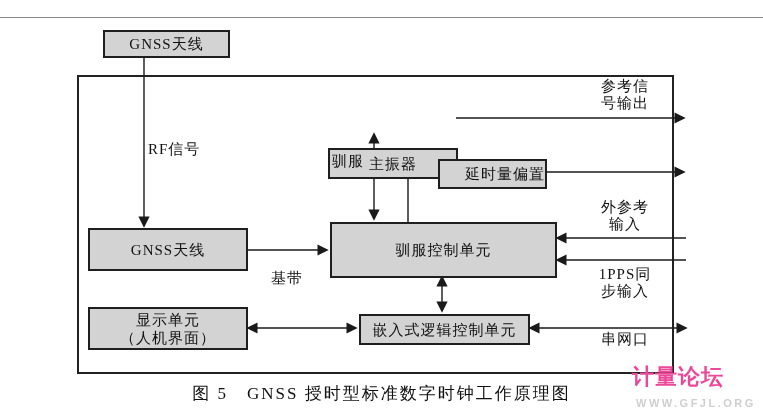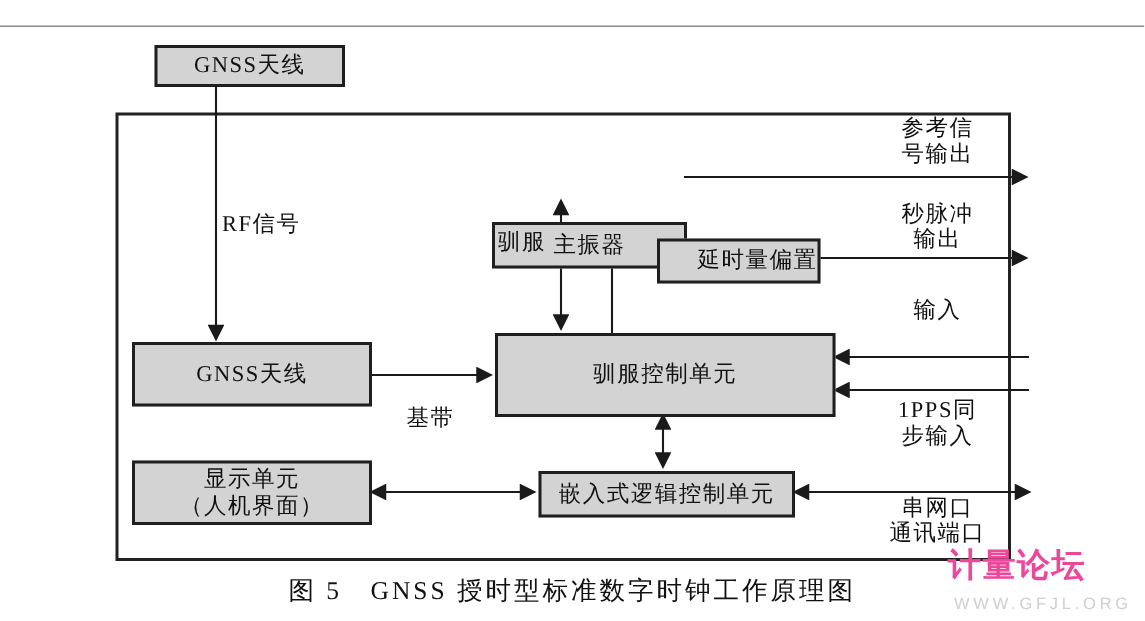--- a/index.html
+++ b/index.html
@@ -41,21 +41,21 @@
   .caption{
     position:absolute;left:0;top:382px;width:763px;text-align:center;
     font-size:17px;letter-spacing:2px;z-index:4;
   }
   .wm-title{
     position:absolute;left:632px;top:362px;font-size:22px;font-weight:bold;
     color:#ec4899;letter-spacing:1px;z-index:5;
     font-family:"Liberation Sans","DejaVu Sans",sans-serif;
   }
   .wm-url{
-    position:absolute;left:636px;top:397px;font-size:11px;font-weight:normal;
+    position:absolute;left:636px;top:397px;font-size:11px;font-weight:bold;
     color:#cfcfcf;letter-spacing:2.5px;z-index:5;
     font-family:"Liberation Sans","DejaVu Sans",sans-serif;
   }
 </style>
 </head>
 <body>
 
 <div class="stage">
 
   <div class="topline"></div>
@@ -116,34 +116,30 @@
   </div>
 
   <div class="lbl l-rfsig">RF信号</div>
   <div class="lbl l-base">基带</div>
   <div class="lbl l-disc">驯服</div>
 
   <div class="port p-refout">
     <div>参考信</div>
     <div>号输出</div>
   </div>
-  <div class="port p-ppsout">
-    <div>秒脉冲</div>
-    <div>输出</div>
-  </div>
   <div class="port p-extref">
+    <div>外参考</div>
     <div>输入</div>
   </div>
   <div class="port p-ppssync">
     <div>1PPS同</div>
     <div>步输入</div>
   </div>
   <div class="port p-comm">
     <div>串网口</div>
-    <div>通讯端口</div>
   </div>
 
   <div class="caption">图 5　GNSS 授时型标准数字时钟工作原理图</div>
 
   <div class="wm-title">计量论坛</div>
   <div class="wm-url">WWW.GFJL.ORG</div>
 
 </div>
 
 </body></html>

